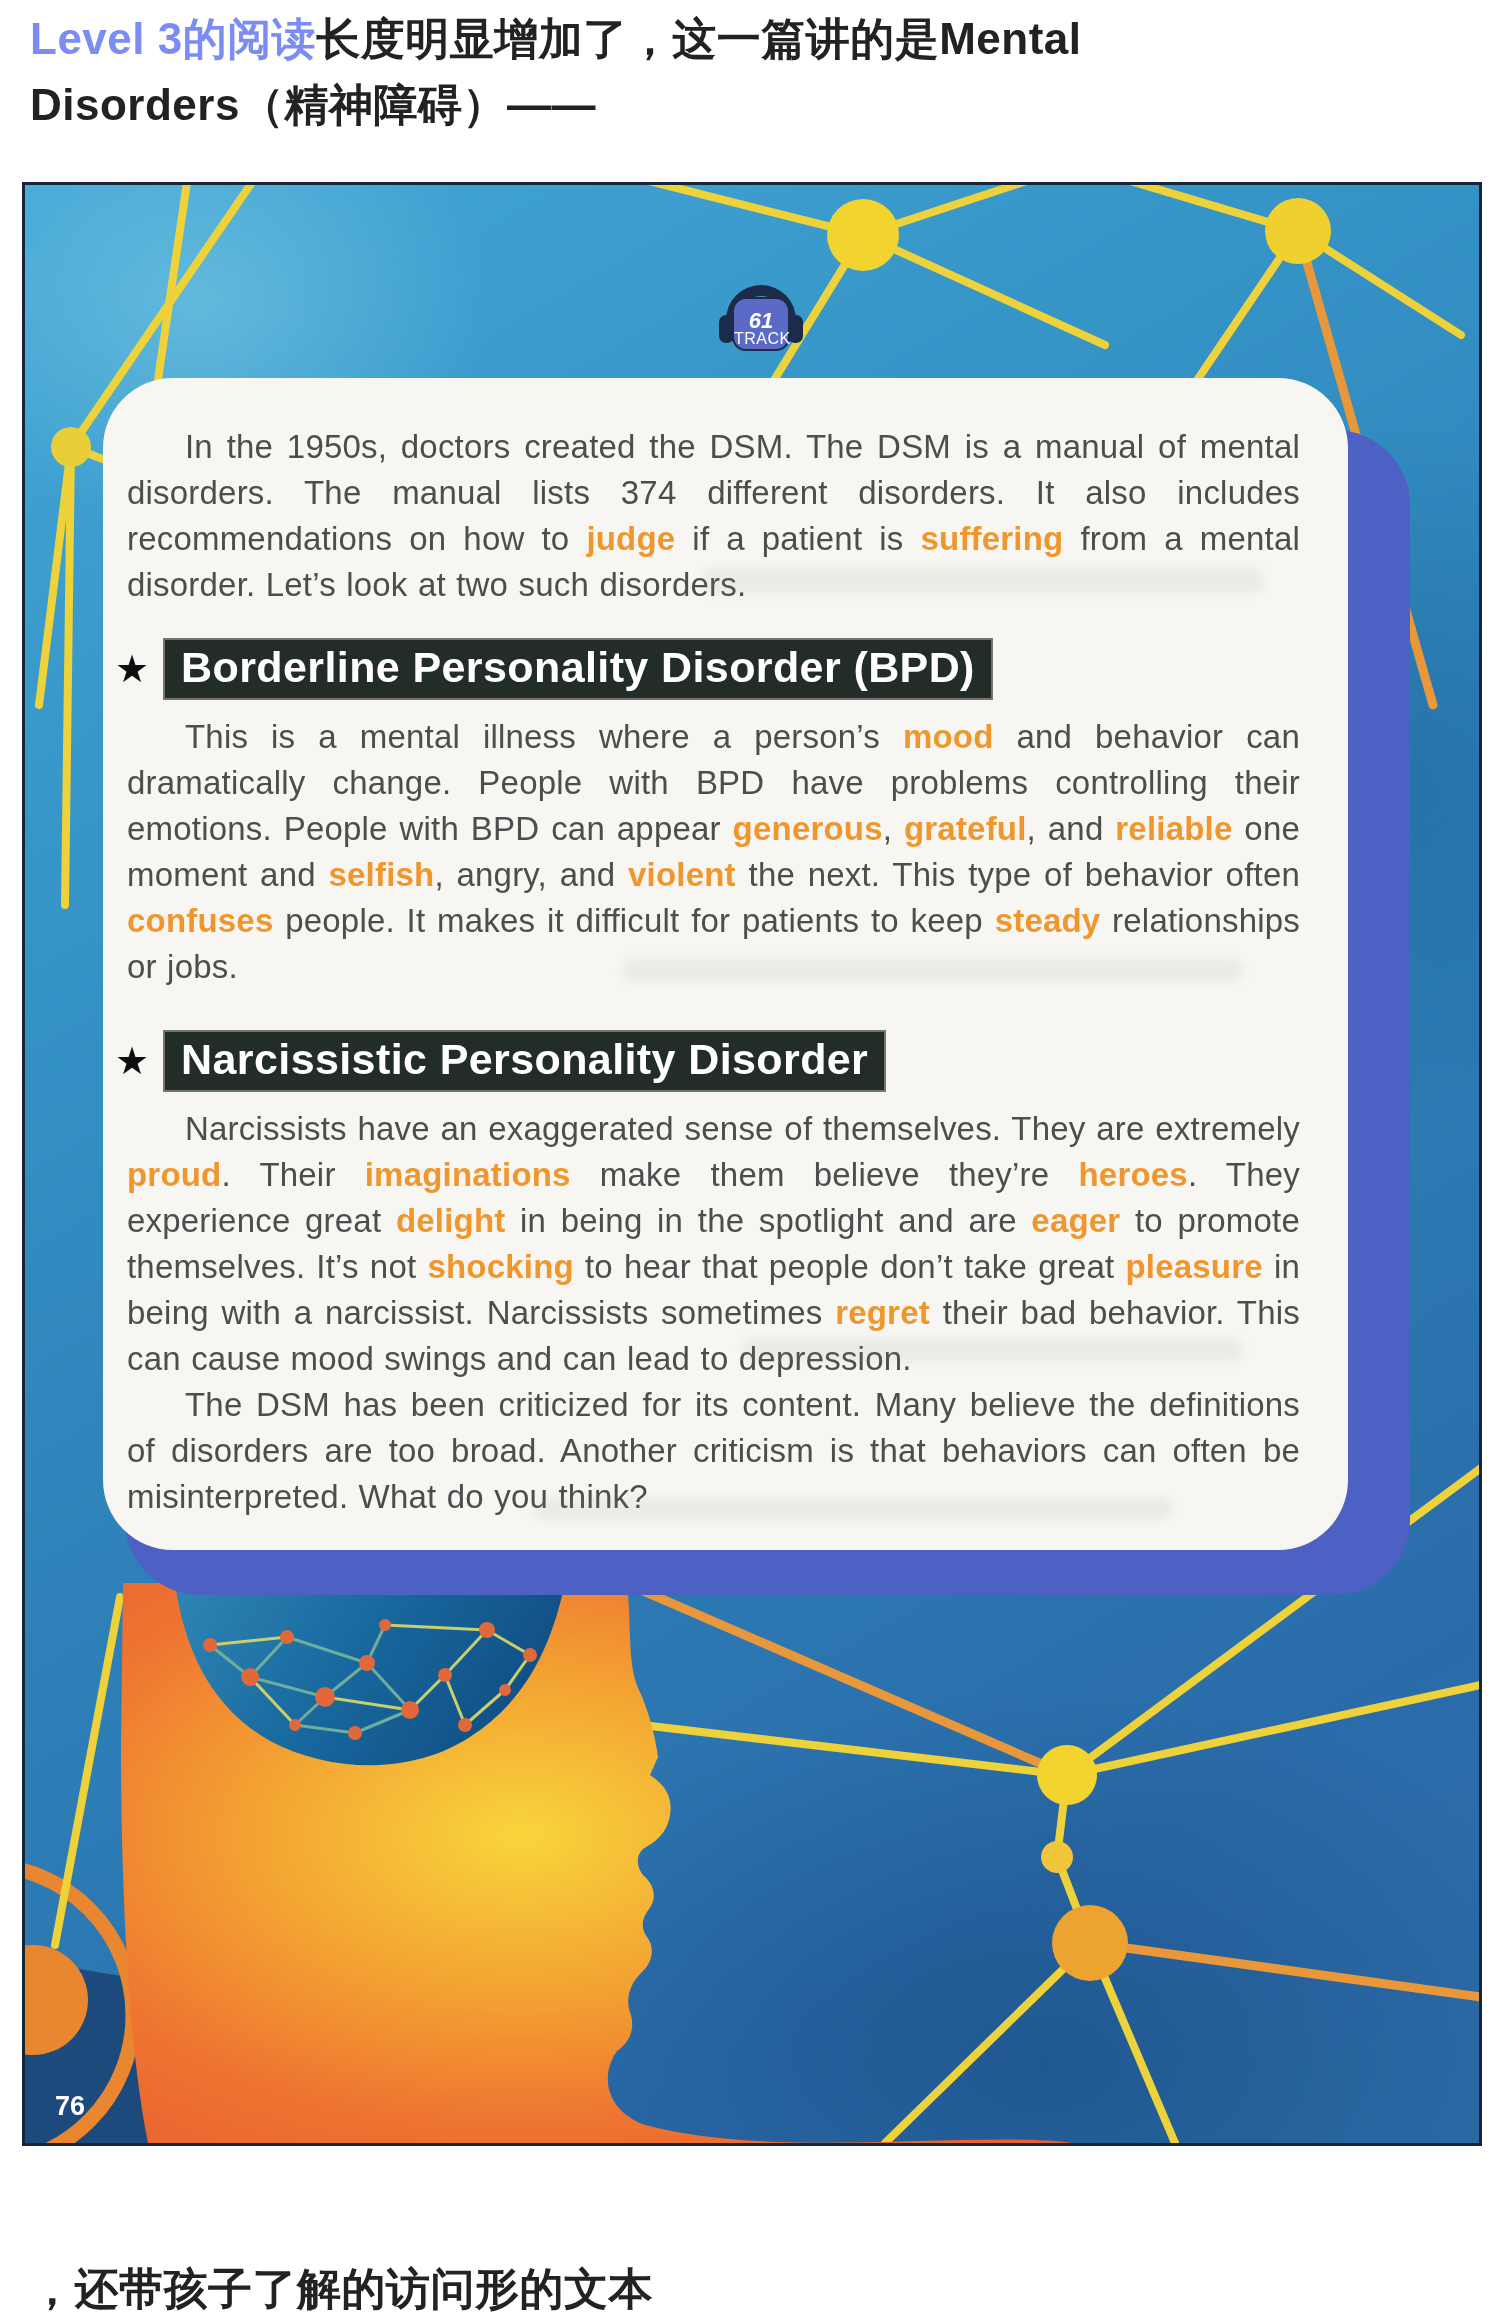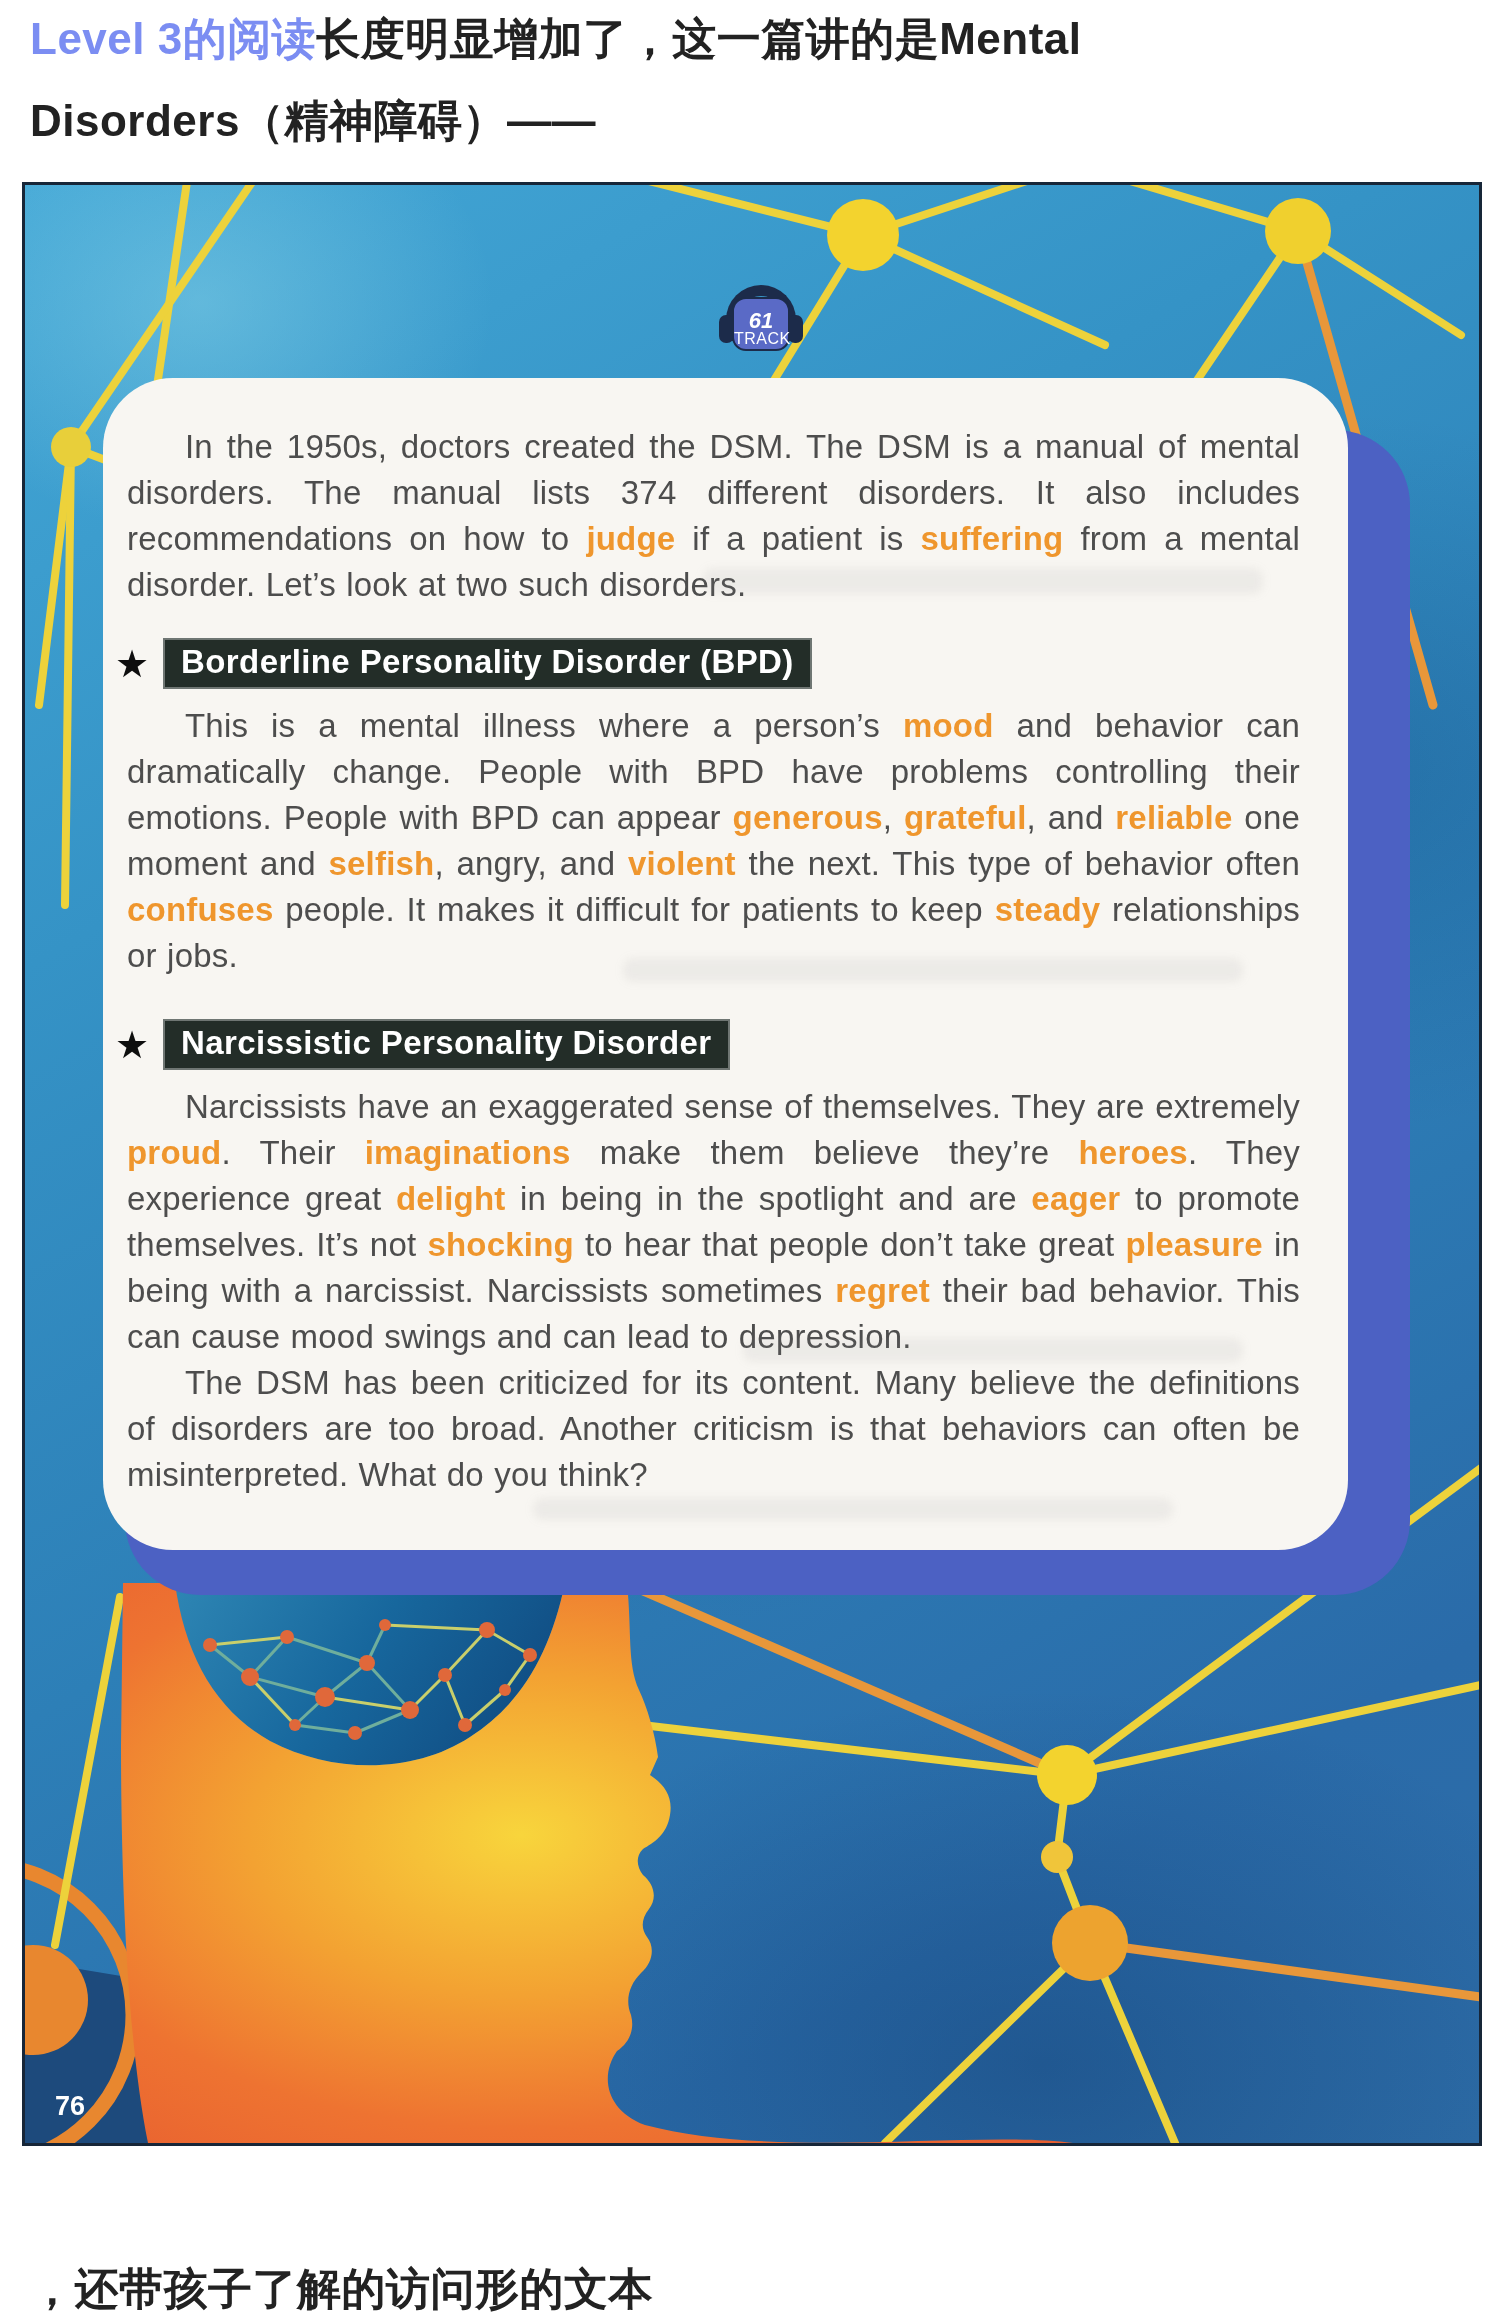--- a/index.html
+++ b/index.html
@@ -3,21 +3,21 @@
 <meta charset="utf-8">
 <style>
   html,body{margin:0;padding:0;background:#ffffff;}
   body{font-family:"Liberation Sans",sans-serif;}
   .screen{position:relative;width:1500px;height:2322px;background:#fff;overflow:hidden;}
 
   
   .caption{position:absolute;left:30px;font-size:44px;font-weight:600;color:#222;letter-spacing:0.5px;white-space:nowrap;}
   .caption .blue{color:#7b8df2;font-weight:700;}
   .cap-top-1{top:10px;}
-  .cap-top-2{top:76px;margin-top:16px;}
+  .cap-top-2{top:76px;}
   .cap-bot-1{top:2190px;}
   .cap-bot-2{top:2260px;}
 
   
   .page{position:absolute;left:22px;top:182px;width:1454px;height:1958px;
     border:3px solid #172638;box-sizing:content-box;overflow:hidden;
     background:
       radial-gradient(ellipse 420px 330px at 12% 6%, rgba(150,220,235,0.40), transparent 70%),
       radial-gradient(ellipse 700px 500px at 90% 30%, rgba(10,60,115,0.25), transparent 72%),
       radial-gradient(ellipse 650px 520px at 45% 55%, rgba(12,80,130,0.20), transparent 70%),
@@ -30,21 +30,21 @@
 
   
   .card{position:absolute;left:78px;top:193px;width:1245px;height:1172px;border-radius:70px;background:#f8f6f2;
         padding:46px 48px 0 24px;box-sizing:border-box;}
   .card p{margin:0;font-size:33px;line-height:46px;color:#4d4d4d;text-align:justify;letter-spacing:0.2px;word-spacing:1px;}
   .card p.indent{text-indent:58px;}
   .kw{color:#ef962d;font-weight:700;}
   .p-intro{margin-top:14px;}
   .sec-head{display:flex;align-items:center;margin:30px 0 14px -12px;}
   .sec-head .star{font-size:38px;color:#0e0e0e;margin-right:14px;line-height:1;}
-  .head-box{background:#232d28;color:#ffffff;font-size:33px;font-weight:700;padding:5px 18px 8px 18px;
+  .head-box{background:#232d28;color:#ffffff;font-size:43px;font-weight:700;padding:5px 18px 8px 18px;
             letter-spacing:0.4px;box-shadow:inset 0 0 0 2px rgba(255,255,255,0.35);}
   .sec2{margin-top:40px;}
   .p-close{margin-top:26px;}
 
   
   .ghost{position:absolute;background:rgba(140,140,140,0.10);filter:blur(4px);border-radius:10px;}
 
   
   .page-title{position:absolute;left:112px;top:66px;font-size:78px;font-weight:700;color:#ffffff;letter-spacing:-2px;
     -webkit-text-stroke:3px #1a2947;

